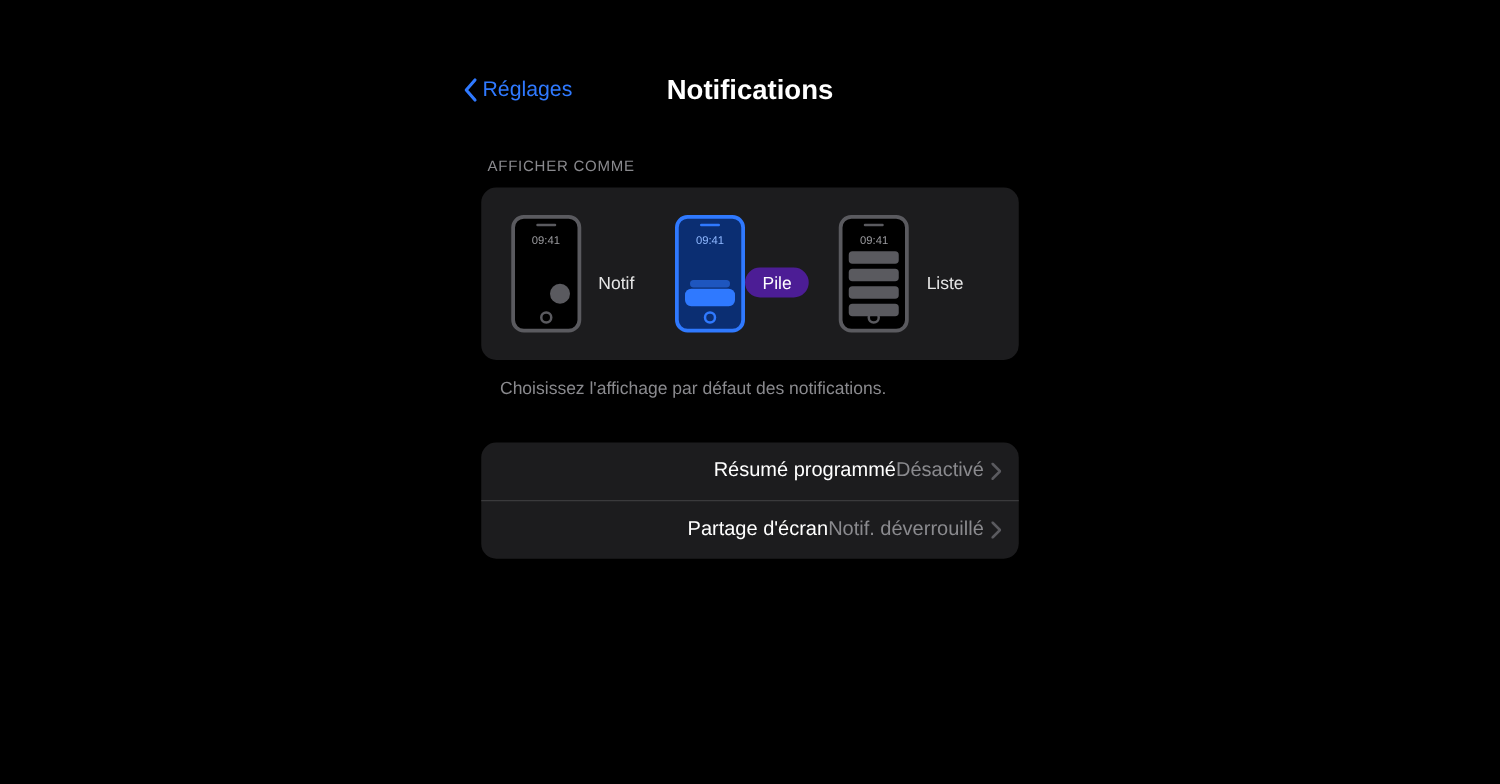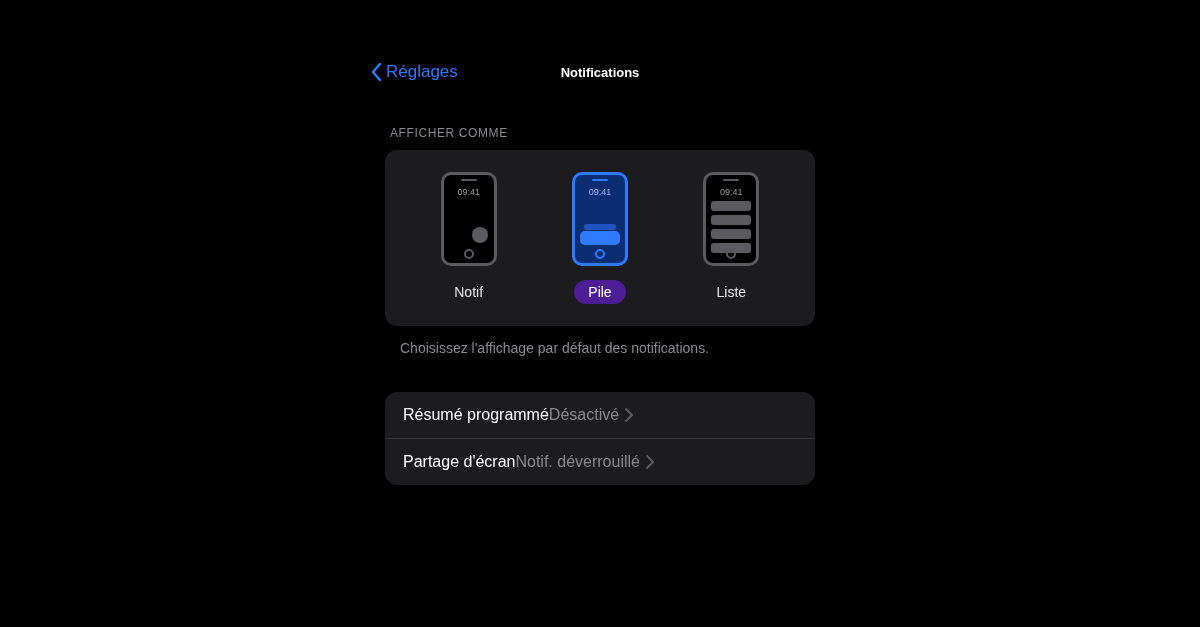--- a/index.html
+++ b/index.html
@@ -30,21 +30,21 @@
     align-items: center;
     color: #2f79ff;
     font-size: 17px;
     cursor: pointer;
   }
   .back svg { margin-right: 4px; }
   .nav-title {
     position: absolute;
     left: 0; right: 0;
     text-align: center;
-    font-size: 13px;
+    font-size: 22px;
     font-weight: 600;
     color: #fff;
     pointer-events: none;
   }
 
   .section-header {
     margin-top: 32px;
     padding-left: 30px;
     font-size: 12px;
     letter-spacing: 0.6px;
@@ -63,21 +63,21 @@
 
   .display-card {
     padding: 22px 18px 22px 18px;
     display: flex;
     justify-content: space-around;
   }
 
   .opt {
     width: 120px;
     display: flex;
-    flex-direction: column;
+    flex-direction: row;
     align-items: center;
     cursor: pointer;
   }
   .opt-label {
     margin-top: 14px;
     font-size: 14px;
     color: #e6e6e6;
     padding: 4px 14px;
     border-radius: 14px;
   }
@@ -149,21 +149,21 @@
     padding-left: 30px;
     font-size: 14px;
     color: #8a8a8e;
   }
 
   .list-card { margin-top: 36px; }
 
   .row {
     display: flex;
     align-items: center;
-    justify-content: flex-start;
+    justify-content: flex-end;
     padding: 14px 14px 14px 18px;
     cursor: pointer;
     border-top: 0.5px solid #3a3a3c;
   }
   .row:first-child { border-top: none; }
   .row-label { font-size: 16px; color: #fff; }
   .row-right { display: flex; align-items: center; gap: 6px; }
   .row-value { font-size: 16px; color: #8a8a8e; }
   .chev { color: #5a5a5f; }
 </style>

